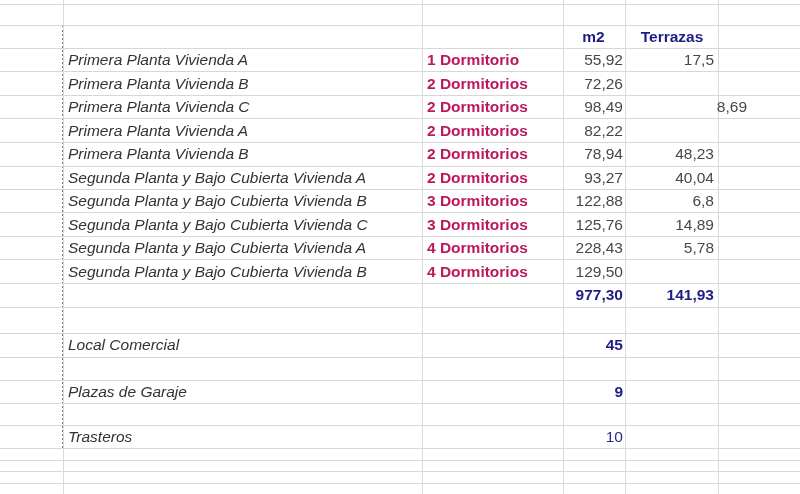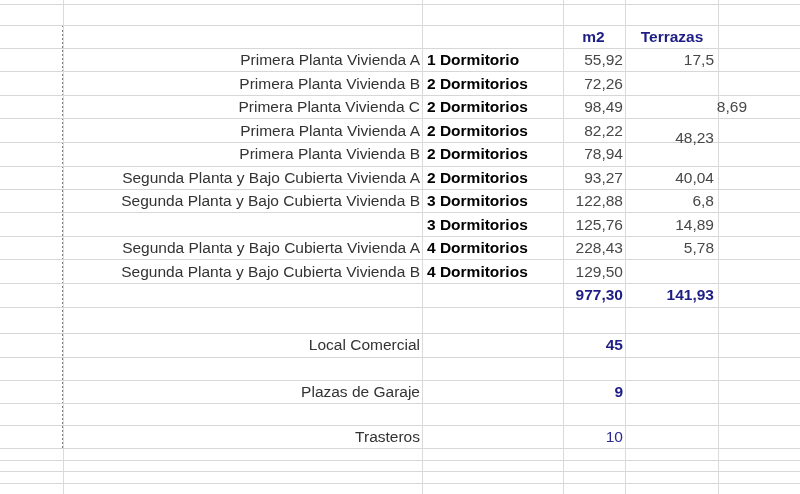--- a/index.html
+++ b/index.html
@@ -7,22 +7,22 @@
     position:relative; width:800px; height:494px; overflow:hidden;
     background:#ffffff;
     font-family:"Liberation Sans", sans-serif;
   }
   .hline { position:absolute; left:0; width:800px; height:1px; background:#d7d7d7; }
   .vline { position:absolute; top:0; height:494px; width:1px; background:#dadada; }
   .pagebreak { position:absolute; left:62px; top:25px; height:423px; width:0;
                border-left:2px dotted #7d7d7d; }
   .cell { position:absolute; height:24px; line-height:24px; font-size:15.5px;
           white-space:nowrap; overflow:hidden; }
-  .name   { color:#333333; text-align:right; }
-  .bed    { color:#000000; font-weight:bold; text-align:left; }
+  .name   { color:#333333; text-align:left;font-style:italic; }
+  .bed    { color:#be185d; font-weight:bold; text-align:left; }
   .num    { color:#484848; text-align:right; }
   .numtot { color:#1d1d86; font-weight:bold; text-align:right; }
   .numblue{ color:#2b2b8e; text-align:right; }
   .header { color:#1d1d86; font-weight:bold; text-align:center; }
 </style>
 </head>
 <body>
 
 <div class="sheet" id="sheet">
   <div class="pagebreak"></div>
@@ -72,29 +72,30 @@
     <div class="cell bed" style="left: 427px; top: 95px; width: 132px;">2 Dormitorios</div>
     <div class="cell num" style="left: 523px; top: 95px; width: 100px;">98,49</div>
     <div class="cell num" style="left: 653px; top: 95px; width: 94px;">8,69</div>
     <div class="cell name" style="left: 68px; top: 118.5px; width: 352px;">Primera Planta Vivienda A</div>
     <div class="cell bed" style="left: 427px; top: 118.5px; width: 132px;">2 Dormitorios</div>
     <div class="cell num" style="left: 523px; top: 118.5px; width: 100px;">82,22</div>
     <div class="cell num" style="left: 620px; top: 118.5px; width: 94px;"></div>
     <div class="cell name" style="left: 68px; top: 142px; width: 352px;">Primera Planta Vivienda B</div>
     <div class="cell bed" style="left: 427px; top: 142px; width: 132px;">2 Dormitorios</div>
     <div class="cell num" style="left: 523px; top: 142px; width: 100px;">78,94</div>
-    <div class="cell num" style="left: 620px; top: 126px; width: 94px;">48,23</div>
+    <div class="cell num" style="left: 620px; top: 142px; width: 94px;">48,23</div>
     <div class="cell name" style="left: 68px; top: 165.5px; width: 352px;">Segunda Planta y Bajo Cubierta Vivienda A</div>
     <div class="cell bed" style="left: 427px; top: 165.5px; width: 132px;">2 Dormitorios</div>
     <div class="cell num" style="left: 523px; top: 165.5px; width: 100px;">93,27</div>
     <div class="cell num" style="left: 620px; top: 165.5px; width: 94px;">40,04</div>
     <div class="cell name" style="left: 68px; top: 189px; width: 352px;">Segunda Planta y Bajo Cubierta Vivienda B</div>
     <div class="cell bed" style="left: 427px; top: 189px; width: 132px;">3 Dormitorios</div>
     <div class="cell num" style="left: 523px; top: 189px; width: 100px;">122,88</div>
     <div class="cell num" style="left: 620px; top: 189px; width: 94px;">6,8</div>
+    <div class="cell name" style="left: 68px; top: 212.5px; width: 352px;">Segunda Planta y Bajo Cubierta Vivienda C</div>
     <div class="cell bed" style="left: 427px; top: 212.5px; width: 132px;">3 Dormitorios</div>
     <div class="cell num" style="left: 523px; top: 212.5px; width: 100px;">125,76</div>
     <div class="cell num" style="left: 620px; top: 212.5px; width: 94px;">14,89</div>
     <div class="cell name" style="left: 68px; top: 236px; width: 352px;">Segunda Planta y Bajo Cubierta Vivienda A</div>
     <div class="cell bed" style="left: 427px; top: 236px; width: 132px;">4 Dormitorios</div>
     <div class="cell num" style="left: 523px; top: 236px; width: 100px;">228,43</div>
     <div class="cell num" style="left: 620px; top: 236px; width: 94px;">5,78</div>
     <div class="cell name" style="left: 68px; top: 259.5px; width: 352px;">Segunda Planta y Bajo Cubierta Vivienda B</div>
     <div class="cell bed" style="left: 427px; top: 259.5px; width: 132px;">4 Dormitorios</div>
     <div class="cell num" style="left: 523px; top: 259.5px; width: 100px;">129,50</div>

